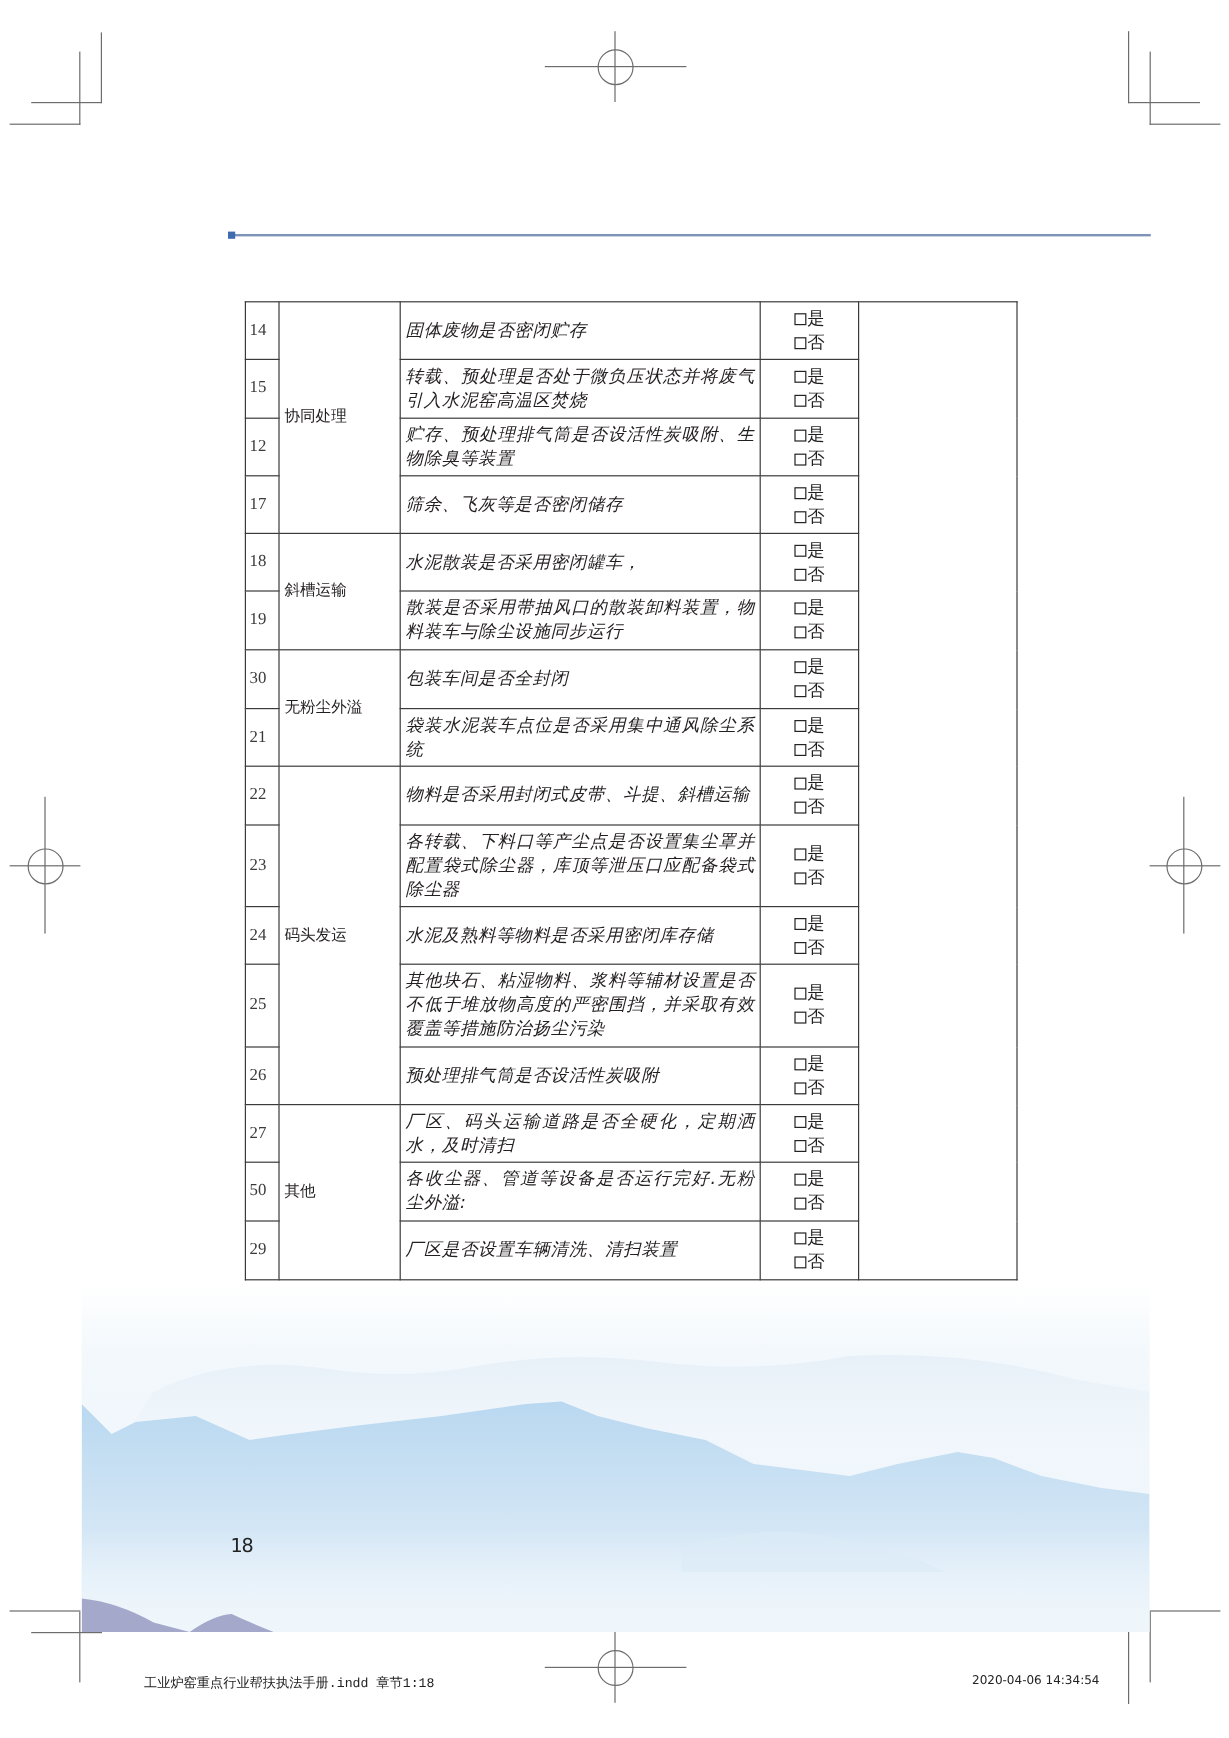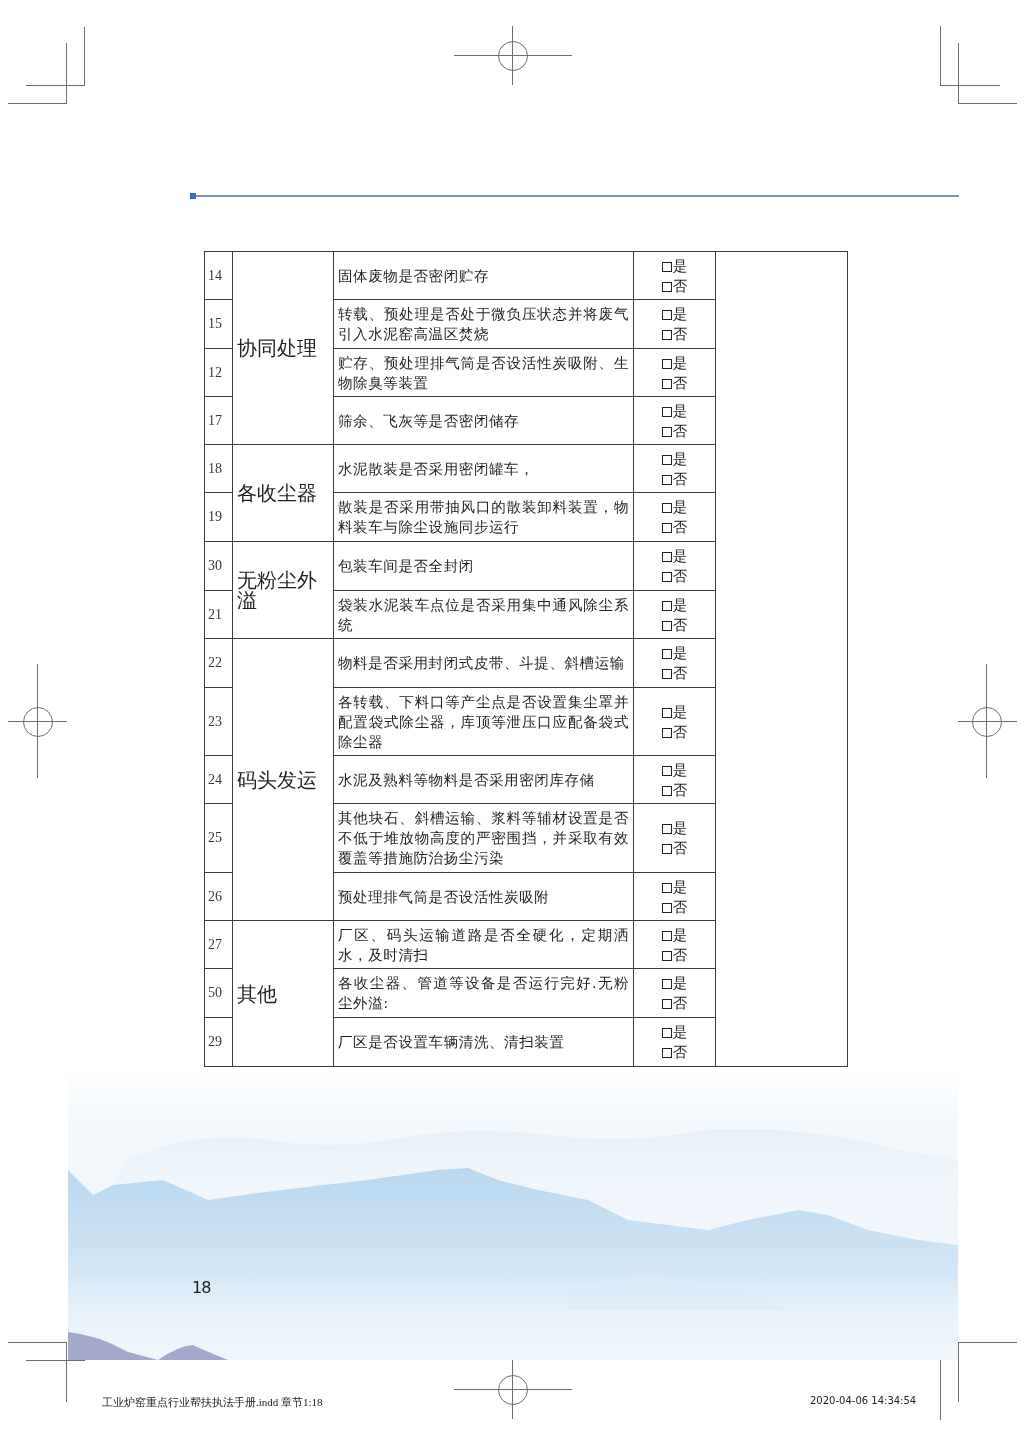--- a/index.html
+++ b/index.html
@@ -23,30 +23,30 @@
   .scenery svg { position:absolute; left:0; top:0; }
 
   
   table.check {
     position:absolute; left:204px; top:251px; width:643px;
     border-collapse:collapse; table-layout:fixed;
     font-size:14.5px; line-height:20px;
   }
   table.check td { border:1.5px solid #3b3b3b; padding:0; vertical-align:middle; }
   td.num { font-family:"Liberation Serif", serif; font-size:14px; color:#3a3a3a; padding-left:3px !important; }
-  td.cat { font-size:20px; padding-left:4px !important; }
-  td.item { padding:0 4px 0 4px !important; text-align:justify; letter-spacing:0.6px; }
+  td.cat { font-size:13px; padding-left:4px !important; }
+  td.item { padding:0 4px 0 4px !important; text-align:justify; letter-spacing:0.6px;font-style:italic; }
   td.opt { text-align:center; font-size:14.5px; line-height:20px; }
   td.note { background:#fff; }
   .opt-line { display:block; }
   .box { display:inline-block; width:10px; height:10px; border:1px solid #222; vertical-align:-1px; margin-right:1px; box-sizing:border-box; }
 
   .page-num { position:absolute; left:192px; top:1278px; font-family:"DejaVu Sans", sans-serif; font-size:16px; color:#222; letter-spacing:-1px; }
 
-  .slug-left { position:absolute; left:102px; top:1395px; font-family:Liberation Serif, serif; font-size:11px; color:#222; }
+  .slug-left { position:absolute; left:120px; top:1395px; font-family:Liberation Mono, monospace; font-size:11px; color:#222; }
   .slug-right { position:absolute; left:810px; top:1395px; font-family:"DejaVu Sans", sans-serif; font-size:10px; color:#222; }
 </style>
 </head>
 <body>
 
 <div class="mark v" style="left:84px;top:27px;height:59px;"></div>
 <div class="mark h" style="left:26px;top:85px;width:59px;"></div>
 <div class="mark v" style="left:66px;top:43px;height:61px;"></div>
 <div class="mark h" style="left:8px;top:103px;width:59px;"></div>
 
@@ -142,21 +142,21 @@
       <td class="num">17</td>
       <td class="item">筛余、飞灰等是否密闭储存</td>
       <td class="opt">
         <span class="opt-line"><span class="box"></span><span>是</span></span>
         <span class="opt-line"><span class="box"></span><span>否</span></span>
       </td>
     </tr>
 
     <tr style="height:48px">
       <td class="num">18</td>
-      <td class="cat" rowspan="2">各收尘器</td>
+      <td class="cat" rowspan="2">斜槽运输</td>
       <td class="item">水泥散装是否采用密闭罐车，</td>
       <td class="opt">
         <span class="opt-line"><span class="box"></span><span>是</span></span>
         <span class="opt-line"><span class="box"></span><span>否</span></span>
       </td>
     </tr>
     <tr style="height:49px">
       <td class="num">19</td>
       <td class="item">散装是否采用带抽风口的散装卸料装置，物料装车与除尘设施同步运行</td>
       <td class="opt">
@@ -203,21 +203,21 @@
     <tr style="height:48px">
       <td class="num">24</td>
       <td class="item">水泥及熟料等物料是否采用密闭库存储</td>
       <td class="opt">
         <span class="opt-line"><span class="box"></span><span>是</span></span>
         <span class="opt-line"><span class="box"></span><span>否</span></span>
       </td>
     </tr>
     <tr style="height:69px">
       <td class="num">25</td>
-      <td class="item">其他块石、斜槽运输、浆料等辅材设置是否不低于堆放物高度的严密围挡，并采取有效覆盖等措施防治扬尘污染</td>
+      <td class="item">其他块石、粘湿物料、浆料等辅材设置是否不低于堆放物高度的严密围挡，并采取有效覆盖等措施防治扬尘污染</td>
       <td class="opt">
         <span class="opt-line"><span class="box"></span><span>是</span></span>
         <span class="opt-line"><span class="box"></span><span>否</span></span>
       </td>
     </tr>
     <tr style="height:48px">
       <td class="num">26</td>
       <td class="item">预处理排气筒是否设活性炭吸附</td>
       <td class="opt">
         <span class="opt-line"><span class="box"></span><span>是</span></span>

